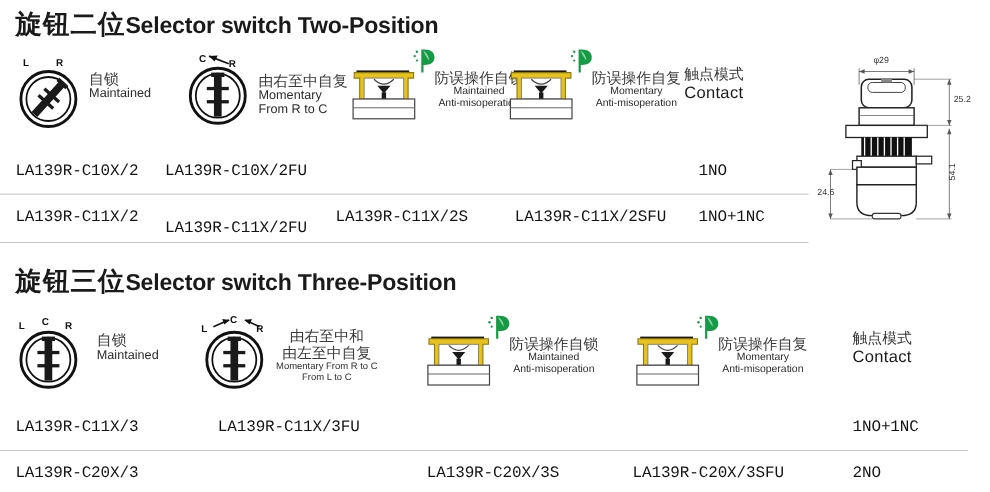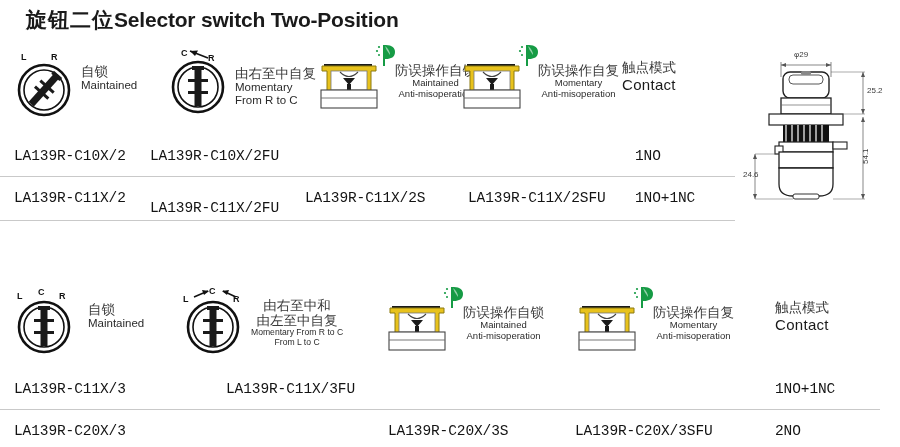--- a/index.html
+++ b/index.html
@@ -5,21 +5,21 @@
   html,body{margin:0;padding:0;}
   body{
     width:900px;height:447px;background:#ffffff;
     font-family:"Liberation Sans","DejaVu Sans",sans-serif;
     color:#1a1a1a;overflow:hidden;position:relative;
   }
   .page{position:relative;width:900px;height:447px;}
 
   
   .sec-title{position:absolute;white-space:nowrap;font-weight:bold;}
-  .sec-title .cn{font-size:21px;letter-spacing:1px;font-weight:bold;margin-left:12px;}
+  .sec-title .cn{font-size:24px;letter-spacing:1px;font-weight:bold;}
   .sec-title .en{font-size:21px;letter-spacing:-.2px;}
   #sec1-title{left:14px;top:6px;}
   #sec2-title{left:14px;top:240px;}
 
   
   .opt{position:absolute;display:flex;align-items:flex-start;}
   .opt .cap{margin-left:7px;line-height:1.12;}
   .cap .cn{display:block;font-size:13.5px;color:#3a3a3a;white-space:nowrap;}
   .cap .en{display:block;font-size:11.5px;color:#2b2b2b;white-space:nowrap;}
   .cap.ctr{text-align:center;}
@@ -234,20 +234,23 @@
         <path d="M10 157 l-2 -5 h4 z" fill="#555"></path>
       <line x1="10" y1="112" x2="34" y2="112" stroke="#555" stroke-width=".5"></line>
       <line x1="10" y1="157" x2="48" y2="157" stroke="#555" stroke-width=".5"></line>
     </svg>
     <span class="dim" style="left:49px;top:8px;">φ29</span>
     <span class="dim" style="left:122px;top:44px;">25.2</span>
     <span class="dim vert" style="left:116px;top:122px;">54.1</span>
     <span class="dim" style="left:-2px;top:128px;">24.6</span>
   </div>
 
+  <div class="sec-title" id="sec2-title">
+    <span class="cn">旋钮三位</span><span class="en">Selector switch Three-Position</span>
+  </div>
 
   <div class="opt" style="left:14px;top:288px;">
     <div class="knob-wrap">
       <span class="lbl" style="left:3px;top:3px;">L</span>
       <span class="lbl" style="left:24px;top:-1px;">C</span>
       <span class="lbl" style="left:45px;top:3px;">R</span>
       <svg width="56" height="56" viewBox="0 0 56 56" style="position:absolute;left:2px;top:11px;">
         <circle cx="28" cy="28" r="25" fill="#fff" stroke="#111" stroke-width="2.6"></circle>
         <circle cx="28" cy="28" r="20" fill="#fff" stroke="#111" stroke-width="1.6"></circle>
         <rect x="24.5" y="9" width="7" height="38" fill="#1a1a1a"></rect>
@@ -345,21 +348,21 @@
   </div>
 
   <div class="contact-head" style="left:775px;top:300px;">
     <span class="cn">触点模式</span>
     <span class="en">Contact</span>
   </div>
 
   <div class="tbl" style="left:0px;top:372px;width:900px;">
     <div class="trow">
       <span class="cell" style="left:14px;">LA139R-C11X/3</span>
-      <span class="cell" style="left:198px;margin-left:28px;">LA139R-C11X/3FU</span>
+      <span class="cell" style="left:198px;">LA139R-C11X/3FU</span>
       <span class="cell" style="left:388px;"></span>
       <span class="cell" style="left:575px;"></span>
       <span class="cell" style="left:775px;">1NO+1NC</span>
       <span class="sep" style="width:880px;"></span>
     </div>
     <div class="trow" style="height:40px;">
       <span class="cell" style="left:14px;top:13px;">LA139R-C20X/3</span>
       <span class="cell" style="left:388px;top:13px;">LA139R-C20X/3S</span>
       <span class="cell" style="left:575px;top:13px;">LA139R-C20X/3SFU</span>
       <span class="cell" style="left:775px;top:13px;">2NO</span>

